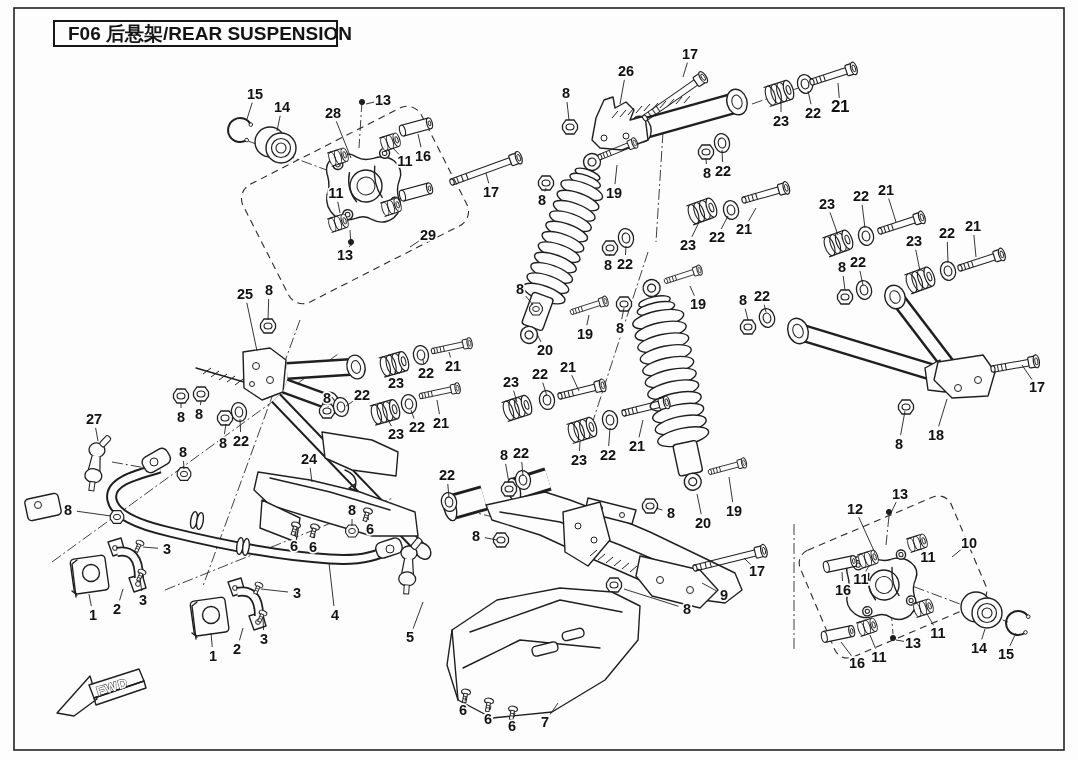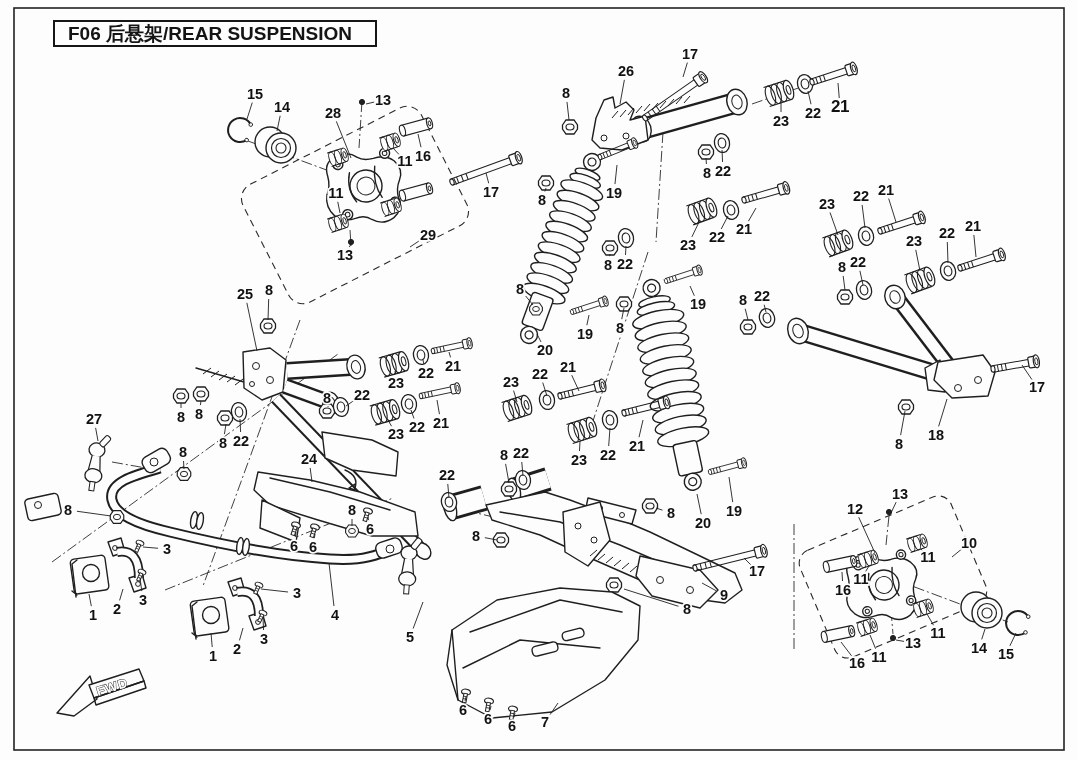--- a/index.html
+++ b/index.html
@@ -1,19 +1,19 @@
 <!DOCTYPE html>
 <html><head>
 <meta charset="utf-8">
 <style>
   html,body{margin:0;padding:0;background:#e9e9e9;}
   .page{position:relative;width:1078px;height:760px;background:#fdfdfd;overflow:hidden;
         font-family:"Liberation Sans",sans-serif;color:#141414;}
   .page svg{position:absolute;left:0;top:0;}
-  .title-box{position:absolute;left:53px;top:20px;width:324px;height:27px;border:2px solid #161616;
+  .title-box{position:absolute;left:53px;top:20px;width:285px;height:27px;border:2px solid #161616;
              background:#fdfdfd;display:flex;align-items:center;padding-left:13px;box-sizing:border-box;}
   .title-box span{font-weight:bold;font-size:19px;letter-spacing:0;white-space:nowrap;}
   
   .s  {stroke:#1f1f1f;fill:none;stroke-width:1.4;stroke-linejoin:round;stroke-linecap:round;}
   .sf {stroke:#1f1f1f;fill:#fdfdfd;stroke-width:1.4;stroke-linejoin:round;}
   .sd {stroke:#1f1f1f;fill:#1f1f1f;stroke-width:1;}
   .thin{stroke:#1f1f1f;fill:none;stroke-width:1;}
   .tb {stroke:#1f1f1f;fill:none;stroke-linecap:butt;}
   .tw {stroke:#fdfdfd;fill:none;stroke-linecap:butt;}
   .axis{stroke:#2a2a2a;fill:none;stroke-width:0.9;stroke-dasharray:11 3 2 3;}

